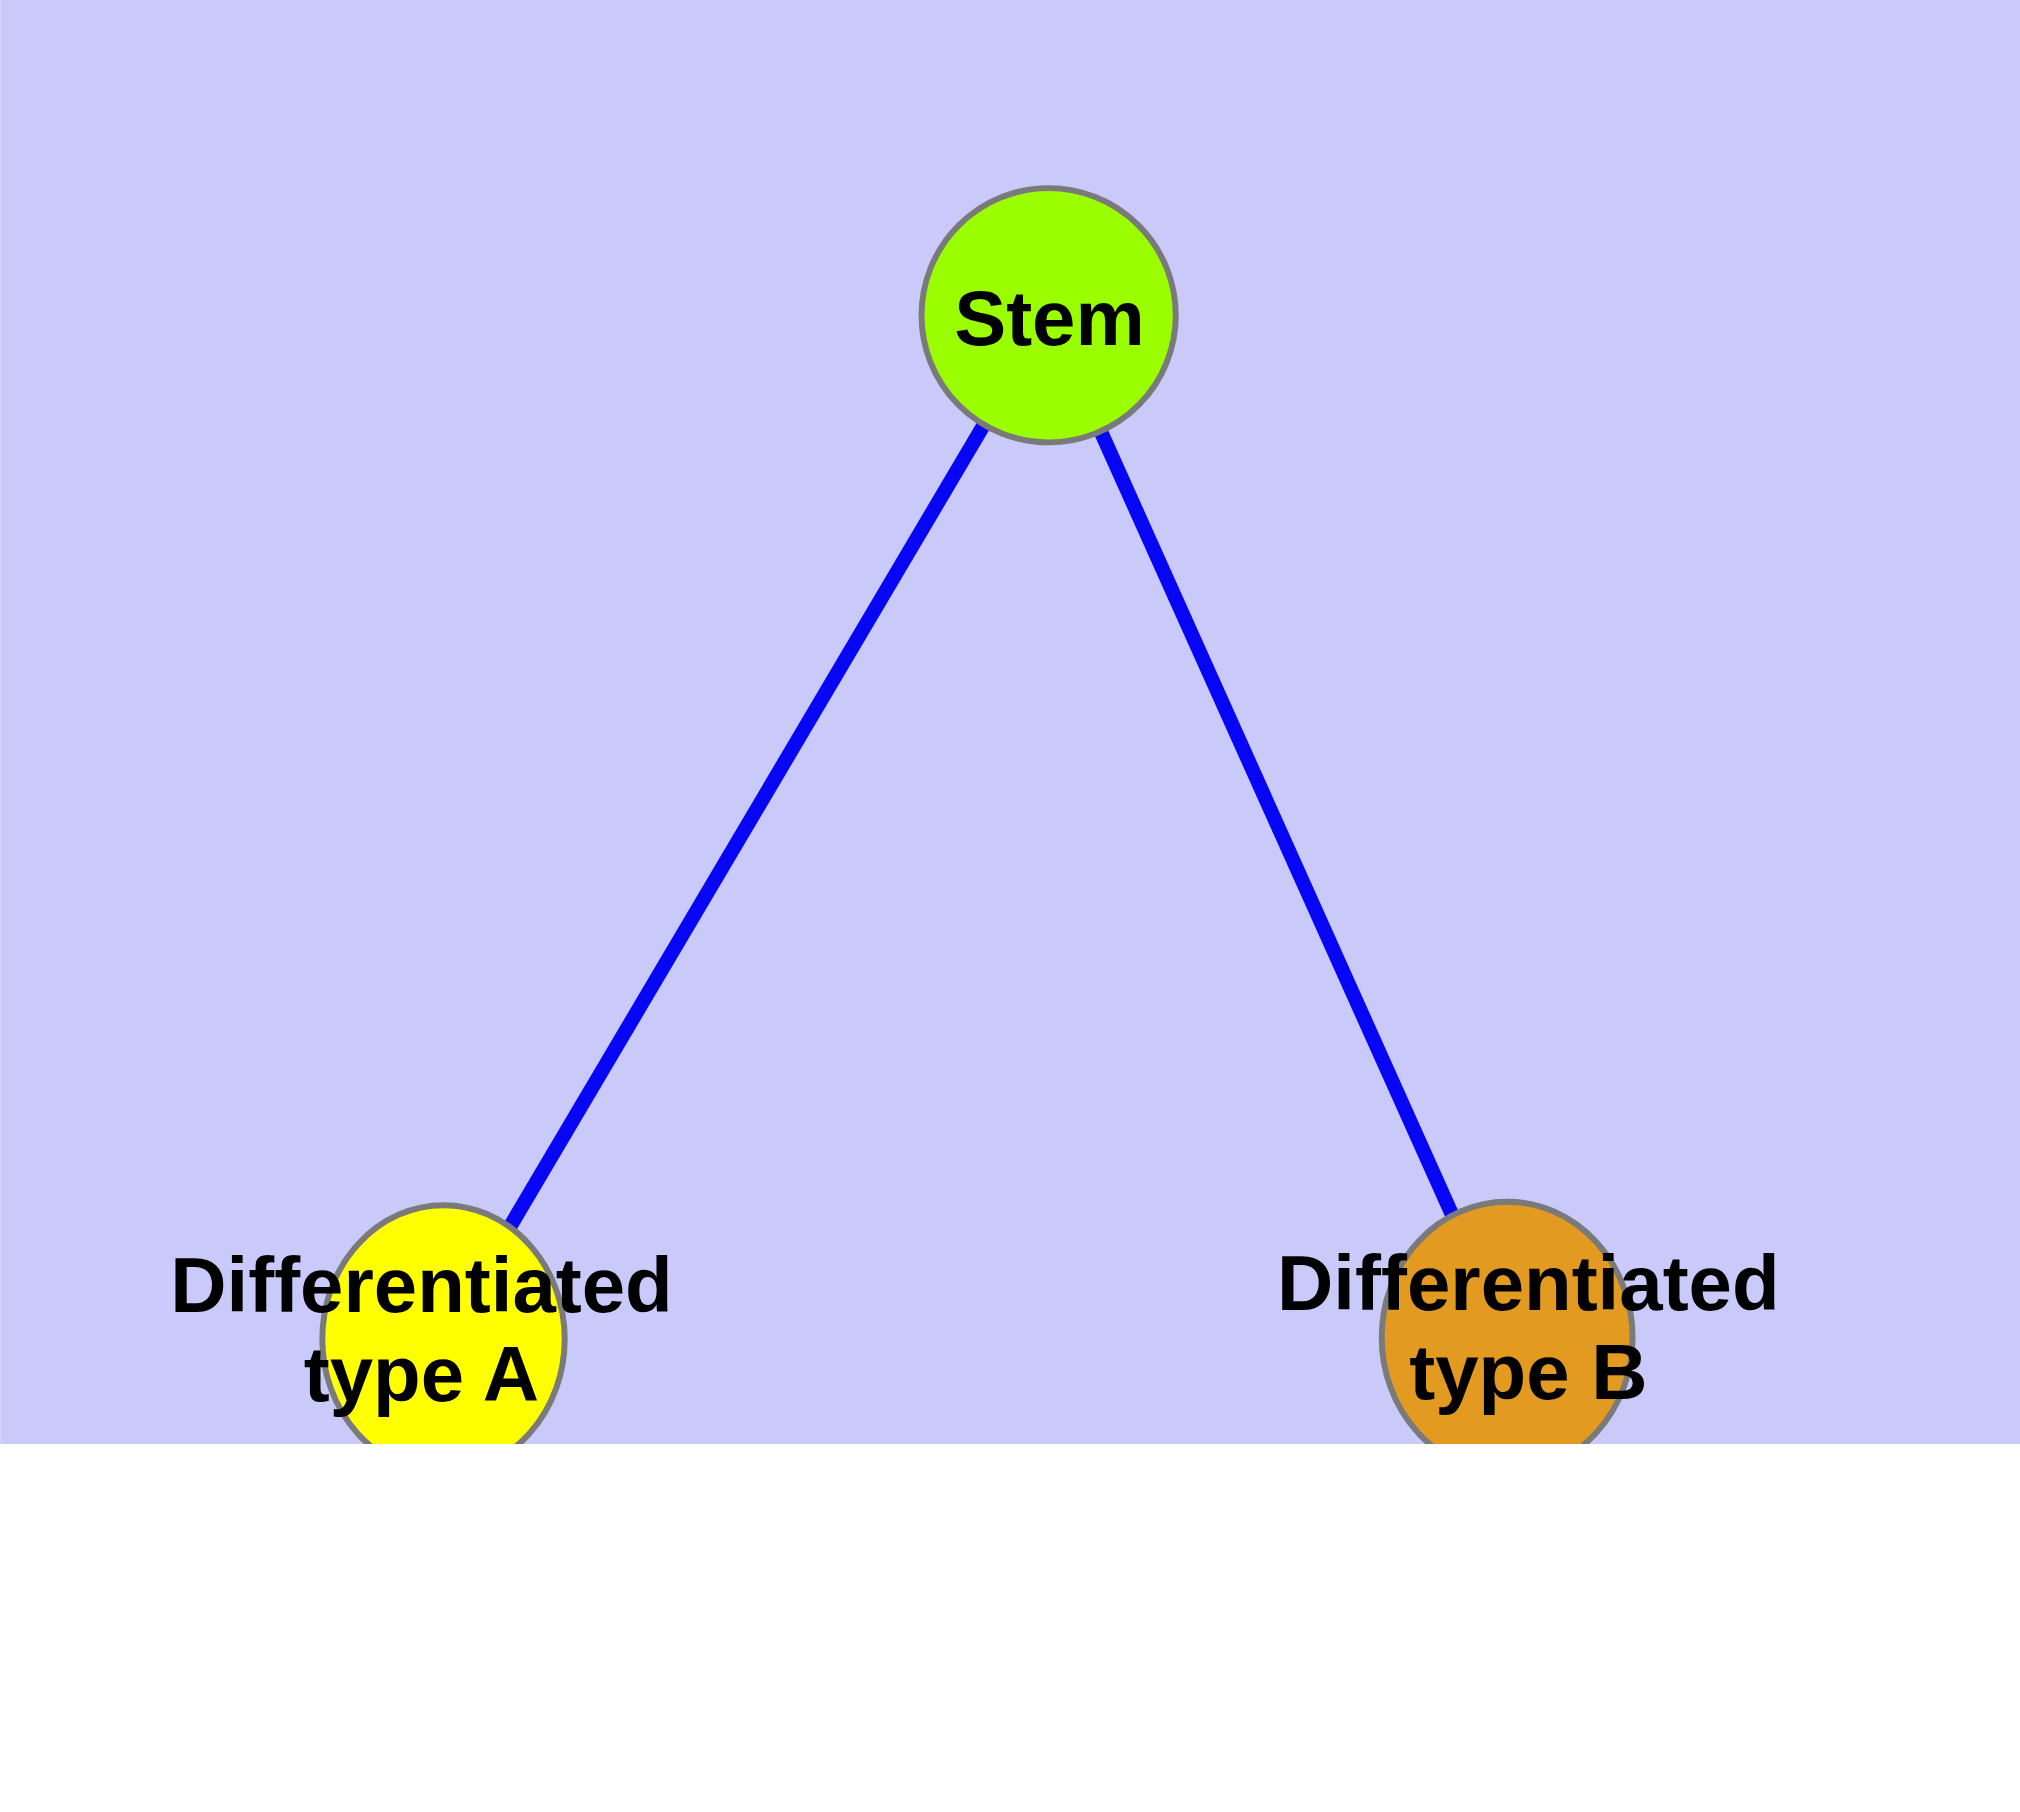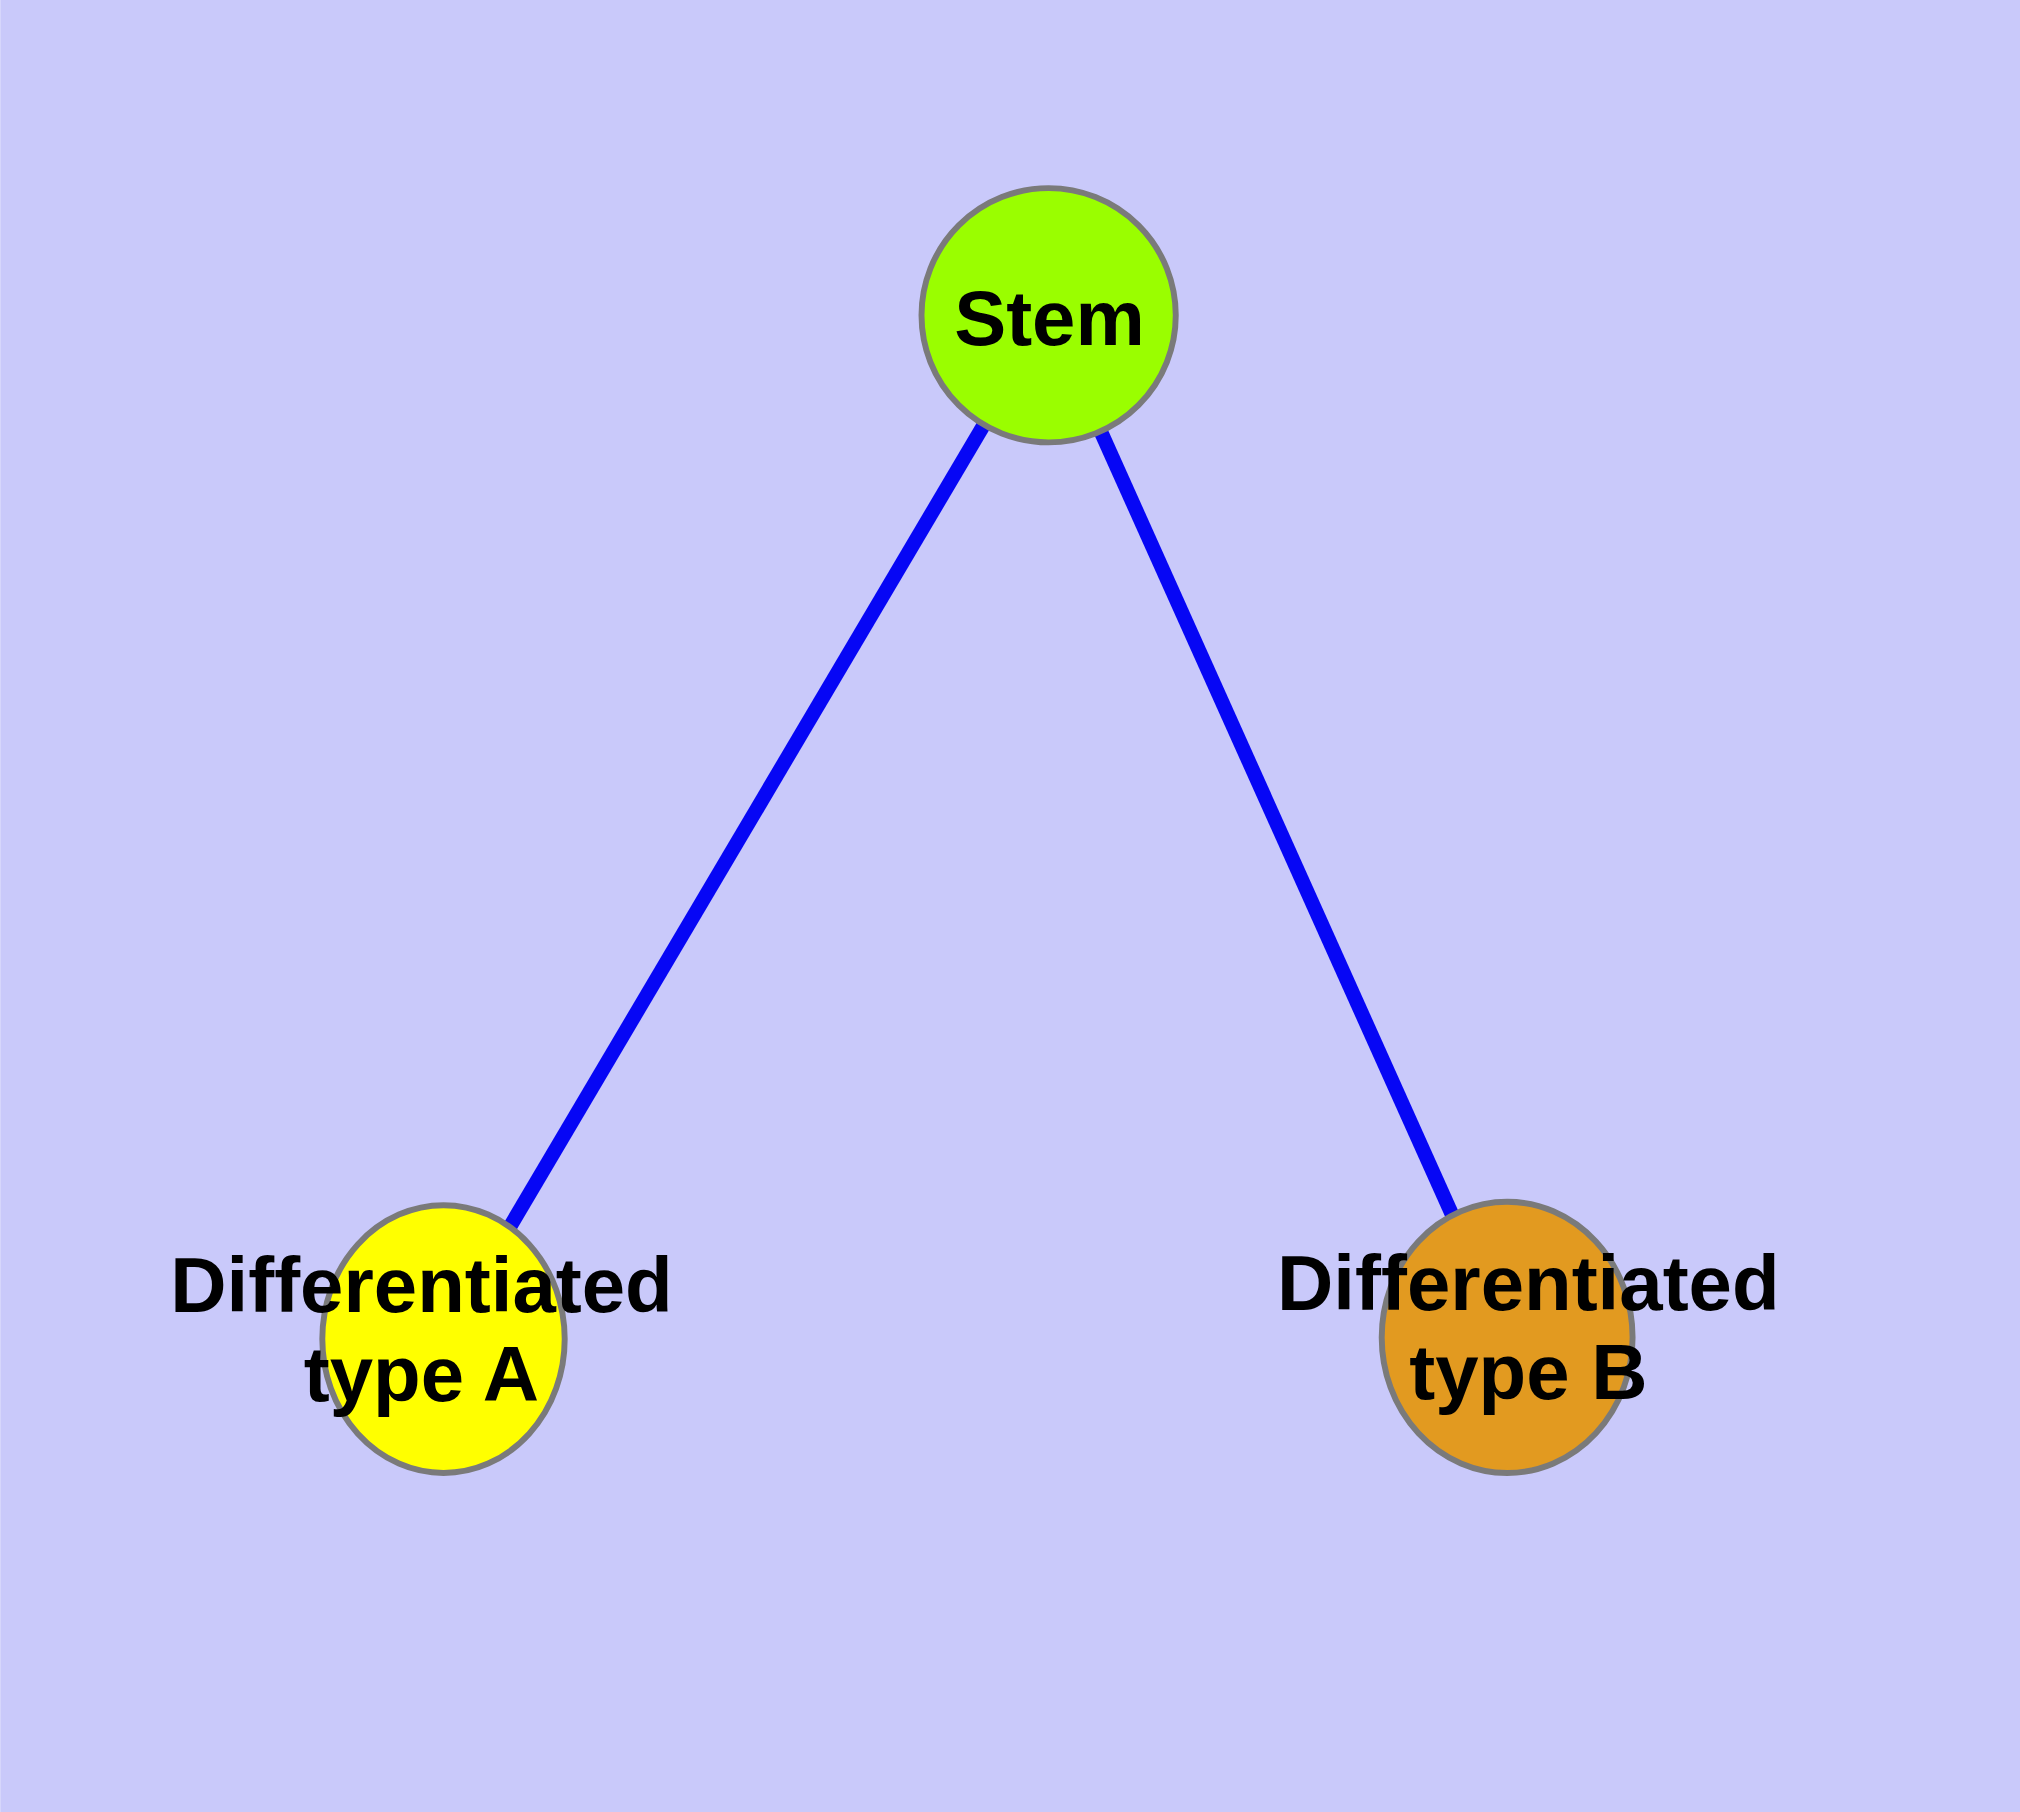--- a/index.html
+++ b/index.html
@@ -1,21 +1,21 @@
 <!DOCTYPE html>
 <html style="font-size:13.6px"><head>
 <meta charset="utf-8">
 <style>
   html, body {
     margin: 0;
     padding: 0;
   }
   .stage {
     width: 2021px;
-    height: 1812px;
+    height: 1444px;
     overflow: hidden;
   }
   svg {
     display: block;
   }
   .edge {
     stroke-width: 17px;
     stroke-linecap: butt;
   }
   .node-shape {

